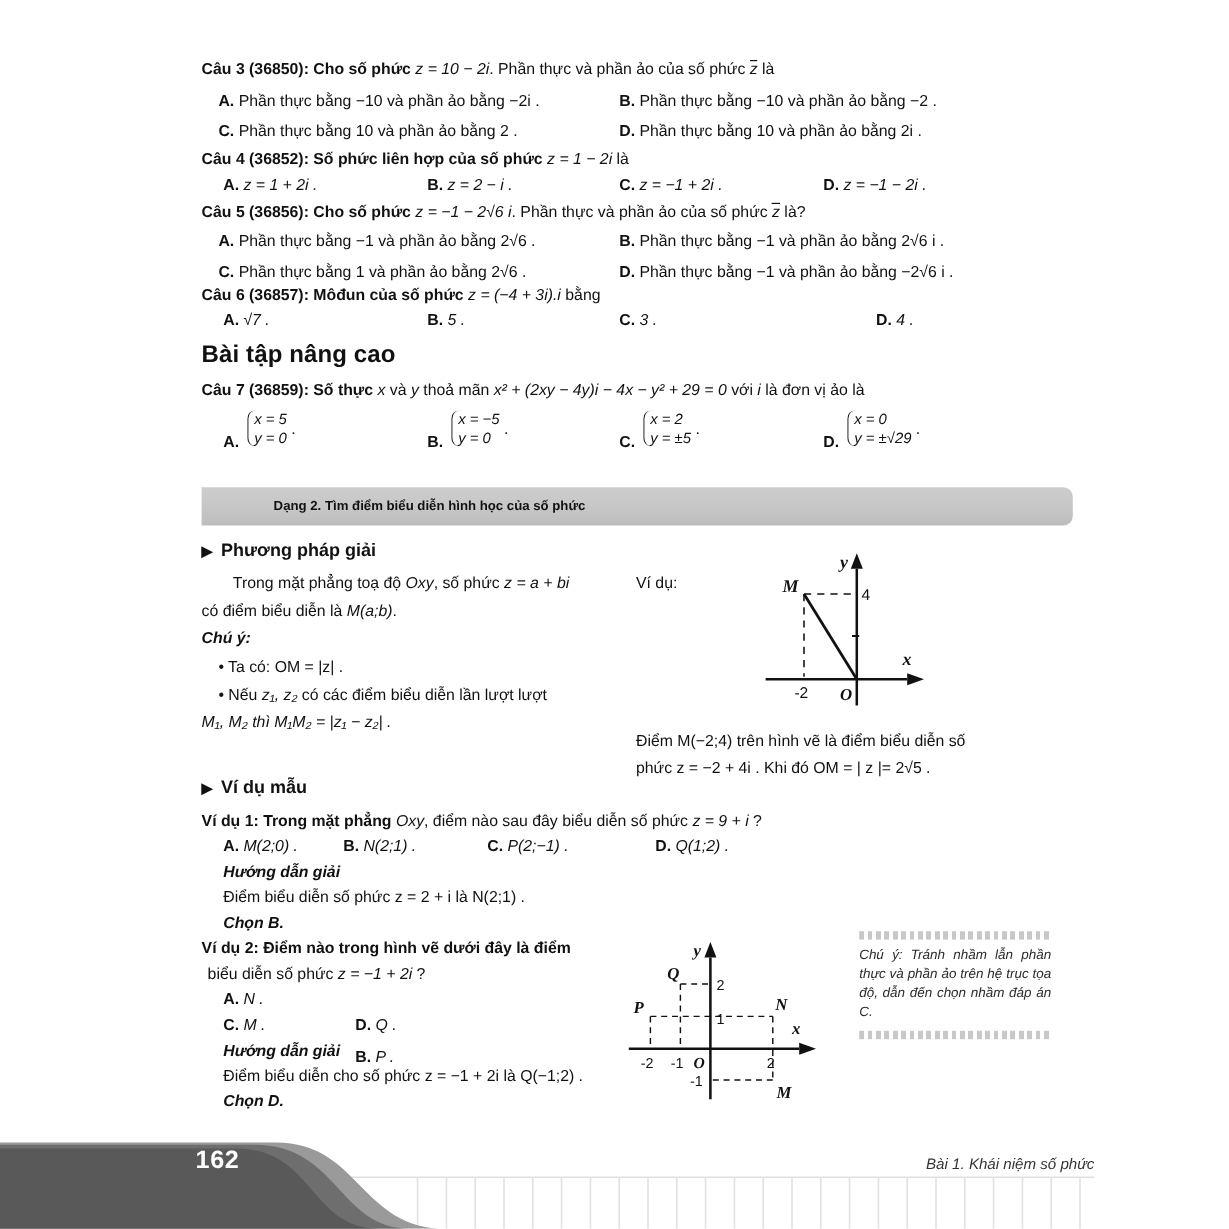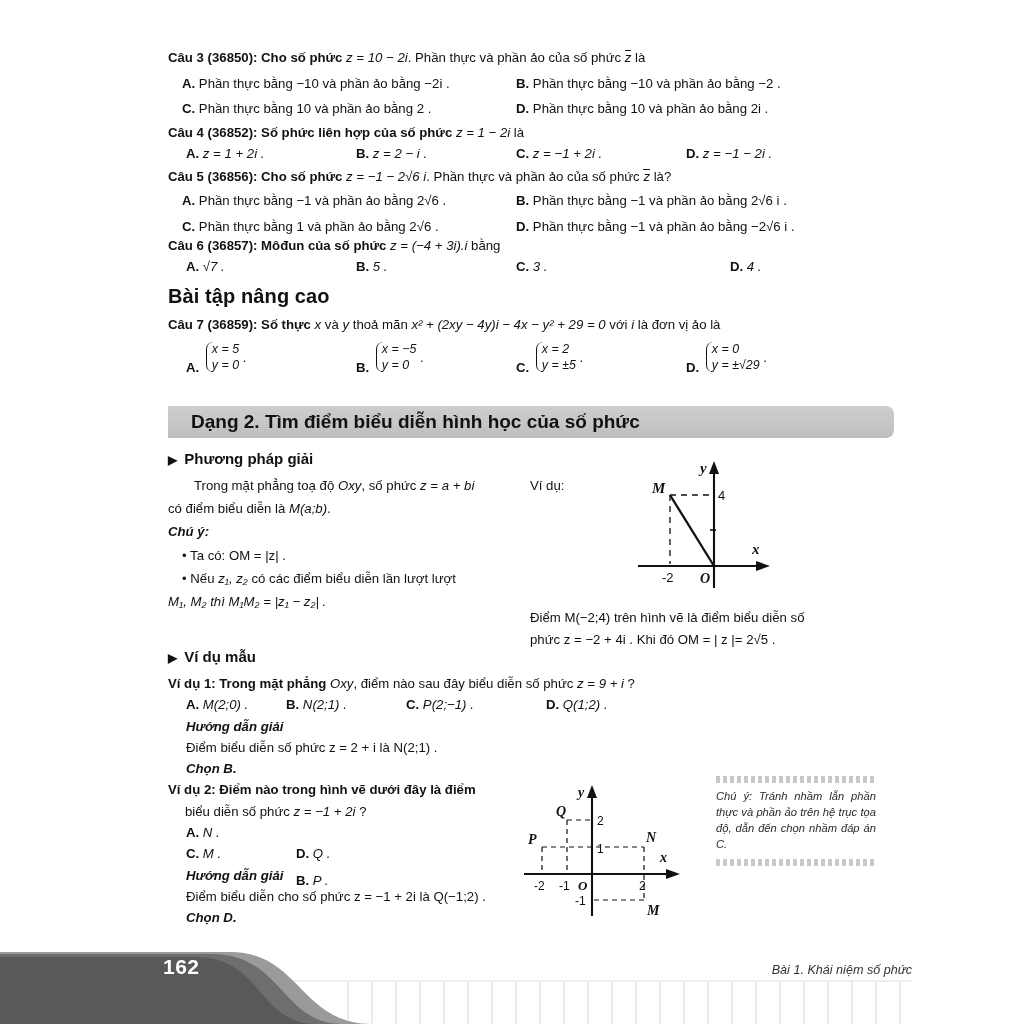--- a/index.html
+++ b/index.html
@@ -25,21 +25,21 @@
   
   .h-sub { position:absolute; left:168px; font-size:20px; font-weight:bold; letter-spacing:.1px; }
 
   
   .dang-bar {
     position:absolute; left:168px; top:406px; width:726px; height:32px;
     background:linear-gradient(180deg,#cdcdcd 0%, #c6c6c6 55%, #bdbdbd 100%);
     border-radius:0 8px 8px 0;
     display:flex; align-items:center;
   }
-  .dang-bar span { padding-left:23px; font-size:19px; font-weight:bold; }
+  .dang-bar span { padding-left:23px; font-size:11px; font-weight:bold;margin-left:37px; }
 
   
   .arrow-h { position:absolute; left:168px; font-size:15px; font-weight:bold; }
   .arrow-h .tri { display:inline-block; margin-right:7px; font-size:12px; }
 
   
   .p { position:absolute; font-size:13.2px; white-space:nowrap; }
 
   
   .note {
@@ -227,21 +227,21 @@
     <div class="opt" style="left:238px; top:0;"><span class="lbl">C.</span> <span class="math">P(2;−1) .</span></div>
     <div class="opt" style="left:378px; top:0;"><span class="lbl">D.</span> <span class="math">Q(1;2) .</span></div>
   </div>
   <div class="p bold" style="left:186px; top:719px; font-style:italic;">Hướng dẫn giải</div>
   <div class="p" style="left:186px; top:740px;">Điểm biểu diễn số phức  z = 2 + i  là  N(2;1) .</div>
   <div class="p bold" style="left:186px; top:761px; font-style:italic;">Chọn B.</div>
 
   <div class="p" style="left:168px; top:782px;">
     <b>Ví dụ 2: Điểm nào trong hình vẽ dưới đây là điểm</b>
   </div>
-  <div class="p" style="left:185px; top:804px;">
+  <div class="p" style="left:173px; top:804px;">
     <span>biểu diễn số phức </span><span class="math">z = −1 + 2i</span><span> ?</span>
   </div>
   <div class="opts" style="top:825px; height:44px;">
     <div class="opt" style="left:18px;  top:0;"><span class="lbl">A.</span> <span class="math">N .</span></div>
     <div class="opt" style="left:128px; top:0;margin-top:48px;"><span class="lbl">B.</span> <span class="math">P .</span></div>
     <div class="opt" style="left:18px;  top:21px;"><span class="lbl">C.</span> <span class="math">M .</span></div>
     <div class="opt" style="left:128px; top:21px;"><span class="lbl">D.</span> <span class="math">Q .</span></div>
   </div>
   <div class="p bold" style="left:186px; top:868px; font-style:italic;">Hướng dẫn giải</div>
   <div class="p" style="left:186px; top:889px;">Điểm biểu diễn cho số phức  z = −1 + 2i  là  Q(−1;2) .</div>

